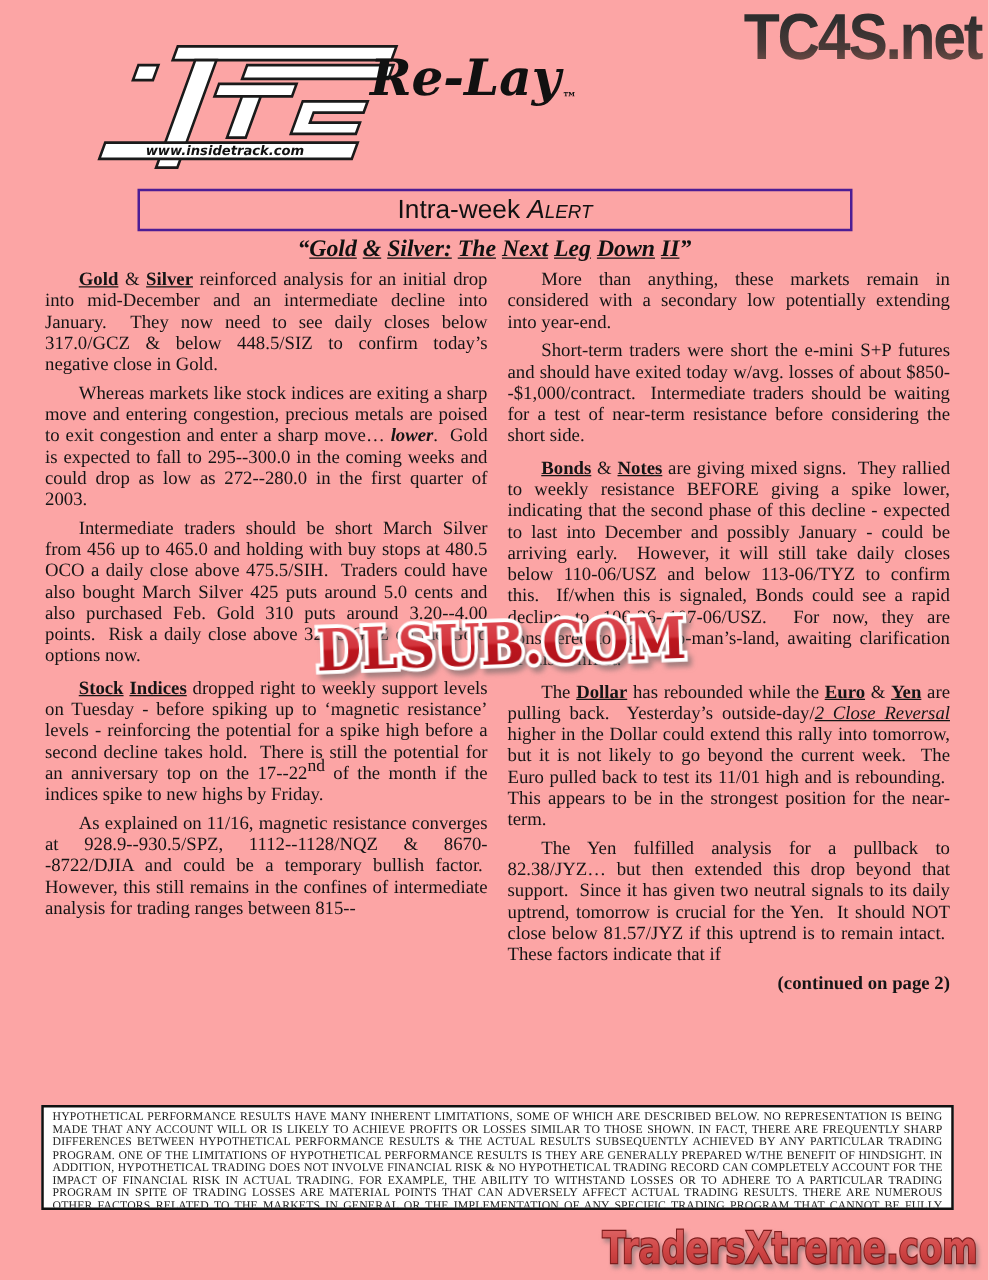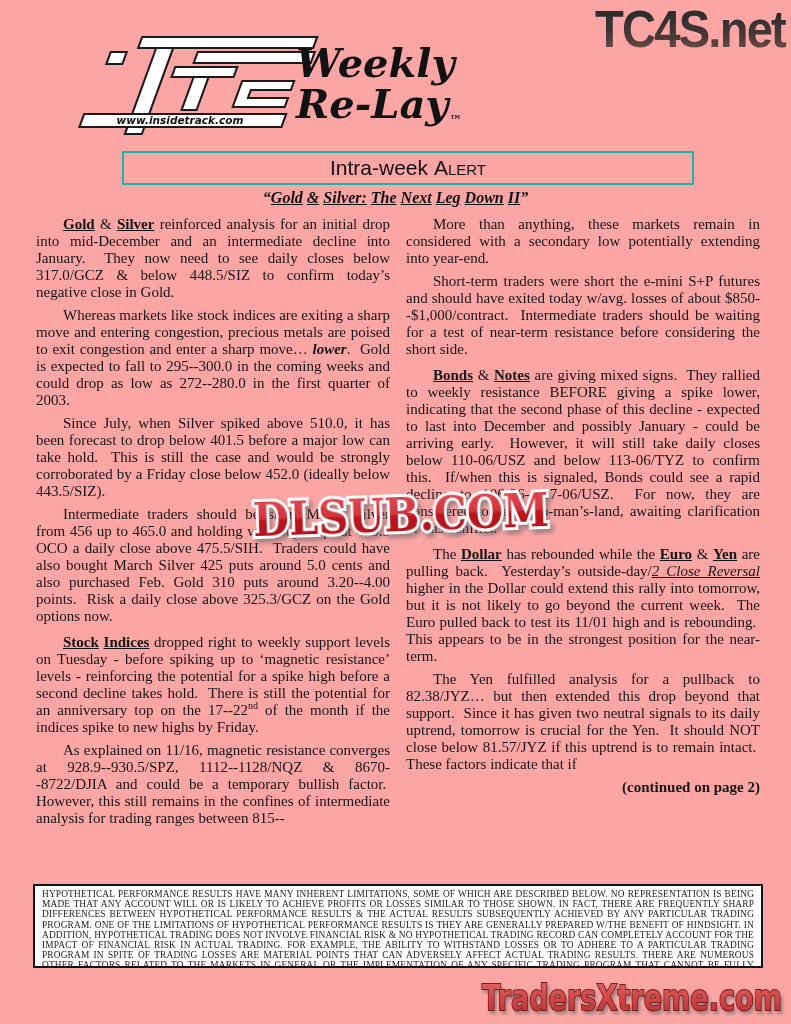--- a/index.html
+++ b/index.html
@@ -7,38 +7,38 @@
         font-family:"Liberation Serif",serif;color:#151515;}
 
   
   .tc4s{position:absolute;top:1px;right:2px;width:200px;height:58px;}
   .logo-emblem{position:absolute;left:44px;top:32px;width:290px;height:108px;}
   .brand{position:absolute;left:296px;top:42px;font-family:"DejaVu Serif",serif;
          font-weight:bold;font-style:italic;font-size:40px;line-height:41px;color:#111;}
   .brand .line2{}
   .brand .tm{font-size:12px;font-style:normal;vertical-align:-6px;margin-left:1px;}
 
-  .alert-bar{position:absolute;left:122px;top:151px;width:568px;height:30px;
-             border:2px solid #14b8a6;display:flex;align-items:center;justify-content:center;
+  .alert-bar{position:absolute;left:110px;top:151px;width:568px;height:30px;
+             border:2px solid #4c1d95;display:flex;align-items:center;justify-content:center;
              font-family:"Liberation Sans",sans-serif;font-size:21px;color:#111;white-space:pre;}
-  .alert-word{font-variant:small-caps;}
+  .alert-word{font-style:italic;font-variant:small-caps;}
 
   .headline{position:absolute;left:0;top:189px;width:791px;text-align:center;
-            font-weight:bold;font-style:italic;font-size:16px;color:#111;}
+            font-weight:bold;font-style:italic;font-size:19px;color:#111;}
   .headline p{margin:0;text-indent:0;}
 
   
   .columns{position:absolute;left:36px;top:216px;width:724px;display:flex;gap:16px;z-index:1;}
   .col{width:358px;font-size:15px;line-height:17px;text-align:justify;}
   .col p{margin:0 0 6px 0;text-indent:27px;}
   .col p.noindent{text-indent:0;}
   .col p.gap{margin-top:9px;}
   .col p.continued{text-indent:0;text-align:right;font-weight:bold;margin-top:3px;}
   .b{font-weight:bold;} .u{text-decoration:underline;} .i{font-style:italic;margin-top:48px;}
-  sup.sup{font-size:10px;line-height:0;}
+  sup.sup{font-size:14px;line-height:0;}
 
   
   .disclaimer{position:absolute;left:33px;top:884px;width:712px;height:74px;
               border:2px solid #111;background:#fff;padding:3px 7px;z-index:5;
               font-size:9.4px;line-height:10.2px;letter-spacing:0.15px;
               text-align:justify;color:#222;overflow:hidden;}
 
   
   .wm-center{position:absolute;left:236px;top:477px;width:330px;height:78px;z-index:9;}
   .wm-bottom{position:absolute;left:468px;top:970px;width:322px;height:54px;z-index:9;}
@@ -67,35 +67,33 @@
       <rect x="121" y="20" width="117" height="11"></rect>
       <rect x="104" y="35" width="62" height="10"></rect>
       <rect x="126" y="45" width="15" height="33"></rect>
       <path d="M176,49 L228,49 L228,58 L188,58 L188,66 L228,66 L228,75 L176,75 Z"></path>
       <rect x="30" y="82" width="202" height="13"></rect>
     </g>
     <text x="136" y="92" text-anchor="middle" font-family="DejaVu Sans, sans-serif" font-size="10.5" font-weight="bold" font-style="italic" fill="#111">www.insidetrack.com</text>
   </svg>
 
   <div class="brand">
-    <div class="line1">Weekly</div>
     <div class="line2"><span>Re-Lay</span><span class="tm">™</span></div>
   </div>
 
   <div class="alert-bar"><span>Intra-week </span><span class="alert-word">Alert</span></div>
 
   <div class="headline">
       <p><span>“</span><span class="u">Gold</span><span> </span><span class="u">&amp;</span><span> </span><span class="u">Silver:</span><span> </span><span class="u">The</span><span> </span><span class="u">Next</span><span> </span><span class="u">Leg</span><span> </span><span class="u">Down</span><span> </span><span class="u">II</span><span>”</span></p>
     </div>
 
   <div class="columns">
     <div class="col">
         <p><span class="b u">Gold</span><span> &amp; </span><span class="b u">Silver</span><span> reinforced analysis for an initial drop into mid-December and an intermediate decline into January.&nbsp; They now need to see daily closes below 317.0/GCZ &amp; below 448.5/SIZ to confirm today’s negative close in Gold.</span></p>
         <p><span>Whereas markets like stock indices are exiting a sharp move and entering congestion, precious metals are poised to exit congestion and enter a sharp move… </span><span class="b i">lower</span><span>.&nbsp; Gold is expected to fall to 295--300.0 in the coming weeks and could drop as low as 272--280.0 in the first quarter of 2003.</span></p>
-        <p><span>Since July, when Silver spiked above 510.0, it has been forecast to drop below 401.5 before a major low can take hold.&nbsp; This is still the case and would be strongly corroborated by a Friday close below 452.0 (ideally below 443.5/SIZ).</span></p>
         <p><span>Intermediate traders should be short March Silver from 456 up to 465.0 and holding with buy stops at 480.5 OCO a daily close above 475.5/SIH.&nbsp; Traders could have also bought March Silver 425 puts around 5.0 cents and also purchased Feb. Gold 310 puts around 3.20--4.00 points.&nbsp; Risk a daily close above 325.3/GCZ on the Gold options now.</span></p>
         <p class="gap"><span class="b u">Stock</span><span> </span><span class="b u">Indices</span><span> dropped right to weekly support levels on Tuesday - before spiking up to ‘magnetic resistance’ levels - reinforcing the potential for a spike high before a second decline takes hold.&nbsp; There is still the potential for an anniversary top on the 17--22</span><sup class="sup">nd</sup><span> of the month if the indices spike to new highs by Friday.</span></p>
         <p><span>As explained on 11/16, magnetic resistance converges at 928.9--930.5/SPZ, 1112--1128/NQZ &amp; 8670--8722/DJIA and could be a temporary bullish factor.&nbsp; However, this still remains in the confines of intermediate analysis for trading ranges between 815--</span></p>
       </div>
     <div class="col">
         <p><span>More than anything, these markets remain in considered with a secondary low potentially extending into year-end.</span></p>
         <p><span>Short-term traders were short the e-mini S+P futures and should have exited today w/avg. losses of about $850--$1,000/contract.&nbsp; Intermediate traders should be waiting for a test of near-term resistance before considering the short side.</span></p>
         <p class="gap"><span class="b u">Bonds</span><span> &amp; </span><span class="b u">Notes</span><span> are giving mixed signs.&nbsp; They rallied to weekly resistance BEFORE giving a spike lower, indicating that the second phase of this decline - expected to last into December and possibly January - could be arriving early.&nbsp; However, it will still take daily closes below 110-06/USZ and below 113-06/TYZ to confirm this.&nbsp; If/when this is signaled, Bonds could see a rapid decline to 106-26--107-06/USZ.&nbsp; For now, they are considered to be in no-man’s-land, awaiting clarification of this conflict.</span></p>
         <p class="gap"><span>The </span><span class="b u">Dollar</span><span> has rebounded while the </span><span class="b u">Euro</span><span> &amp; </span><span class="b u">Yen</span><span> are pulling back.&nbsp; Yesterday’s outside-day/</span><span class="i u">2 Close Reversal</span><span> higher in the Dollar could extend this rally into tomorrow, but it is not likely to go beyond the current week.&nbsp; The Euro pulled back to test its 11/01 high and is rebounding.&nbsp; This appears to be in the strongest position for the near-term.</span></p>
         <p><span>The Yen fulfilled analysis for a pullback to 82.38/JYZ… but then extended this drop beyond that support.&nbsp; Since it has given two neutral signals to its daily uptrend, tomorrow is crucial for the Yen.&nbsp; It should NOT close below 81.57/JYZ if this uptrend is to remain intact.&nbsp; These factors indicate that if</span></p>

